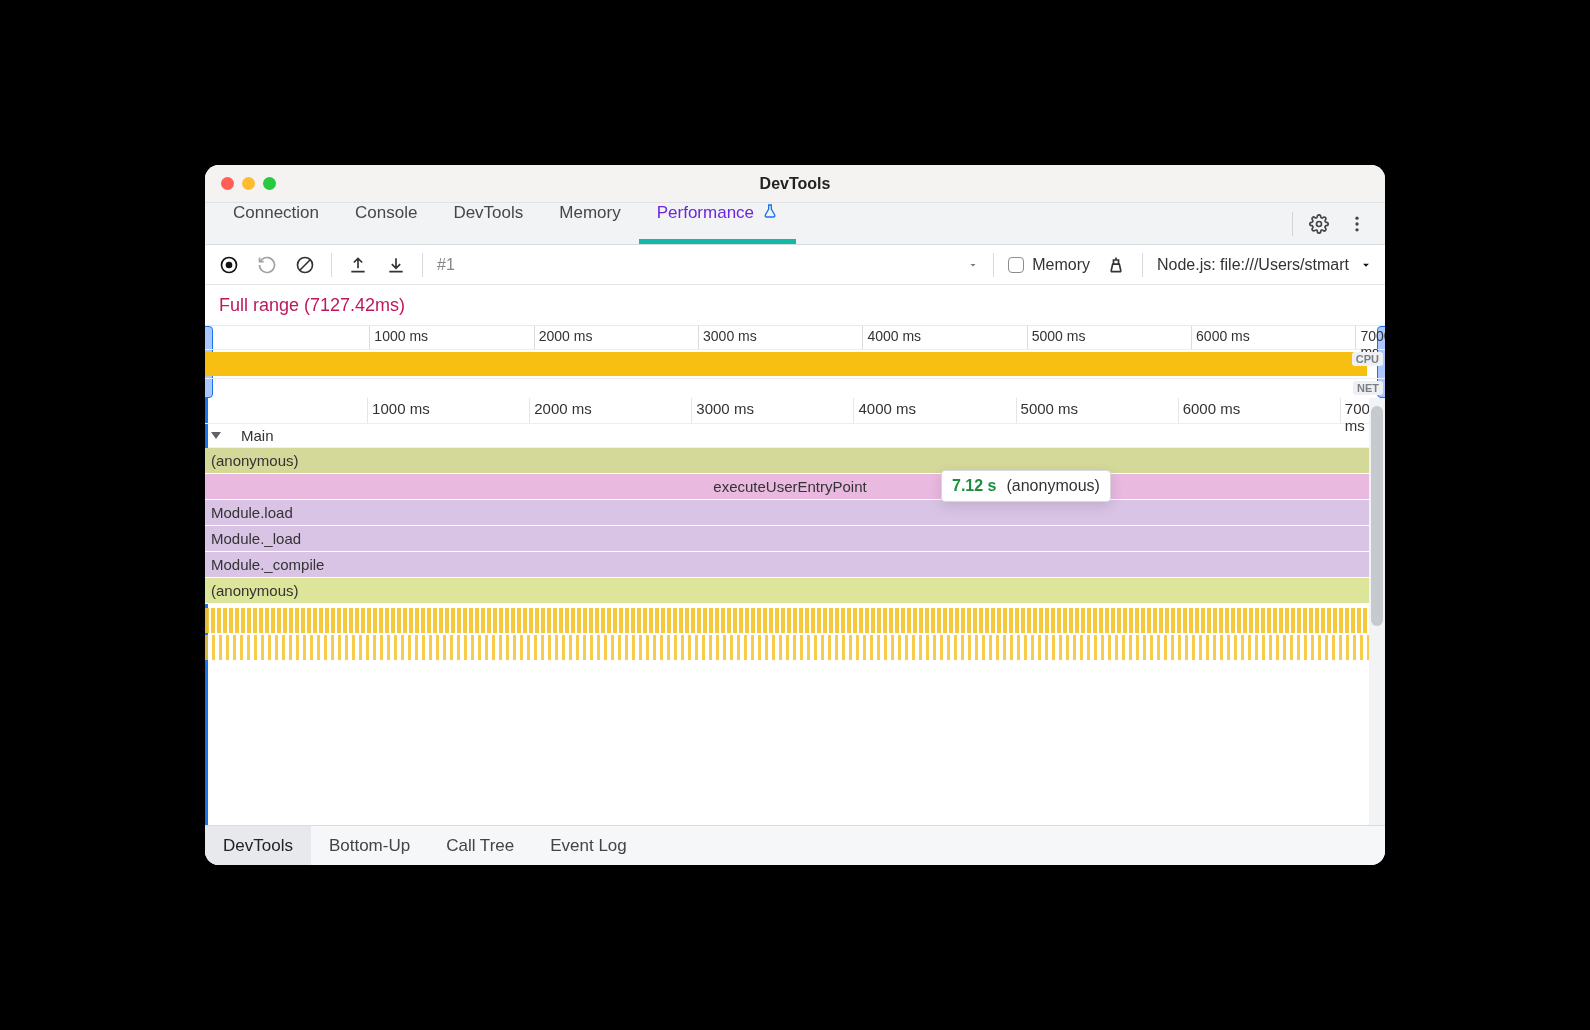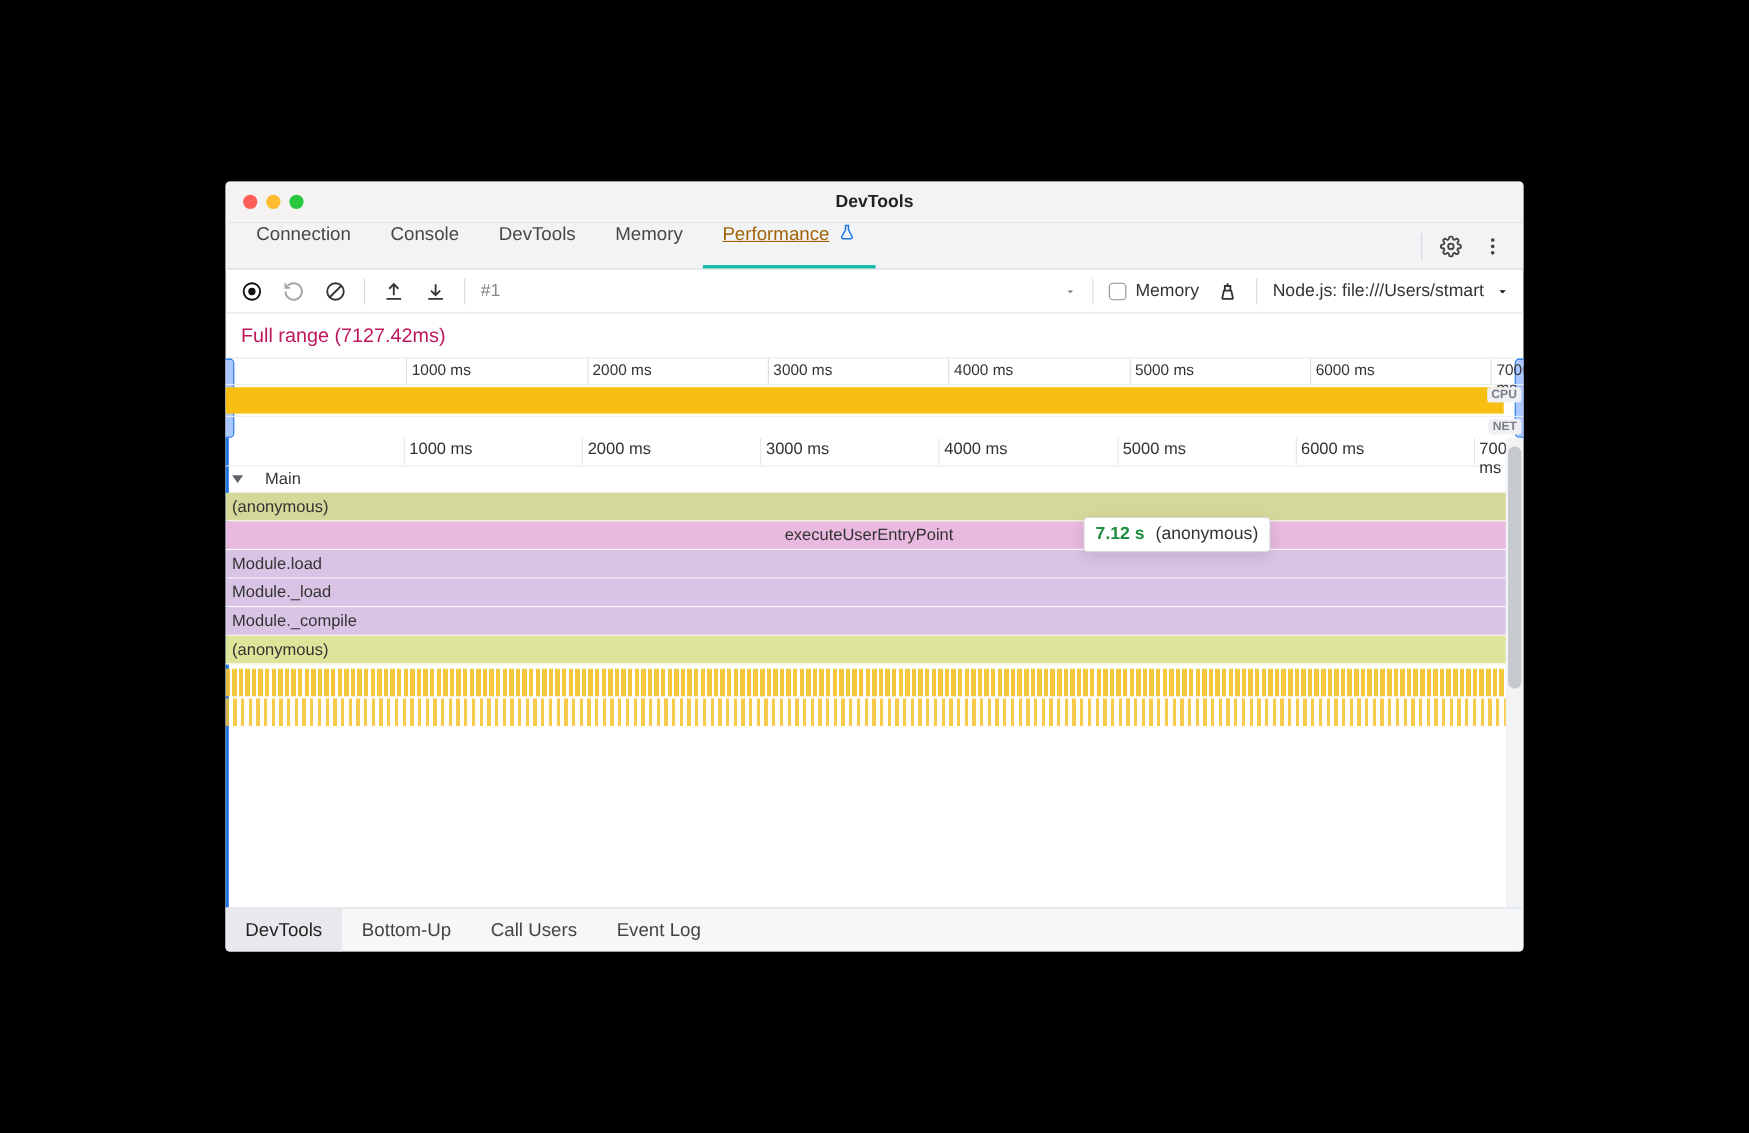--- a/index.html
+++ b/index.html
@@ -9,21 +9,21 @@
     height: 1030px;
     font-family: -apple-system, BlinkMacSystemFont, "Segoe UI", Arial, sans-serif;
     display: flex;
     align-items: center;
     justify-content: center;
   }
   .window {
     width: 1180px;
     height: 700px;
     background: #fff;
-    border-radius: 4px;
+    border-radius: 14px;
     overflow: hidden;
     box-shadow: 0 30px 80px rgba(0,0,0,0.5);
     display: flex;
     flex-direction: column;
     position: relative;
   }
   
   .titlebar {
     height: 38px;
     background: #f4f3f2;
@@ -54,23 +54,22 @@
   .tab {
     padding: 0 18px;
     display: flex;
     align-items: flex-start;
     font-size: 17px;
     color: #474747;
     cursor: pointer;
     gap: 8px;
   }
   .tab.active {
-    color: #a16207;
-    border-bottom: 3px solid #14b8a6;
-    text-decoration: underline;
+    color: #6d28d9;
+    border-bottom: 5px solid #14b8a6;
   }
   .tabs-spacer { flex: 1; }
   .tabs-right { display: flex; align-items: center; gap: 14px; padding-right: 6px; }
   .iconbtn { width: 24px; height: 24px; display:flex; align-items:center; justify-content:center; color:#444; cursor:pointer; }
   .vsep { width:1px; height:24px; background:#d0d5da; }
 
   
   .toolbar {
     height: 40px;
     border-bottom: 1px solid #e3e5e8;
@@ -363,38 +362,38 @@
           <div class="fbar c-lilac">Module.load</div>
           <div class="fbar c-lilac">Module._load</div>
           <div class="fbar c-lilac">Module._compile</div>
           <div class="fbar c-lime">(anonymous)</div>
         </div>
       <div class="microbars">
         <div class="microrow"></div>
         <div class="microrow r2"></div>
       </div>
 
-      <div class="tooltip" style="left:780px; top:72px;">
+      <div class="tooltip" style="left:736px; top:72px;">
         <span class="dur">7.12 s</span>
         <span>(anonymous)</span>
       </div>
     </div>
     <div class="vscroll">
       <div class="thumb"></div>
     </div>
   </div>
 
   <div class="bottom-tabs">
     <div class="btab active">
         <span>DevTools</span>
       </div>
     <div class="btab">
         <span>Bottom-Up</span>
       </div>
     <div class="btab">
-        <span>Call Users</span>
+        <span>Call Tree</span>
       </div>
     <div class="btab">
         <span>Event Log</span>
       </div>
   </div>
 
 </div>
 
 </body></html>

